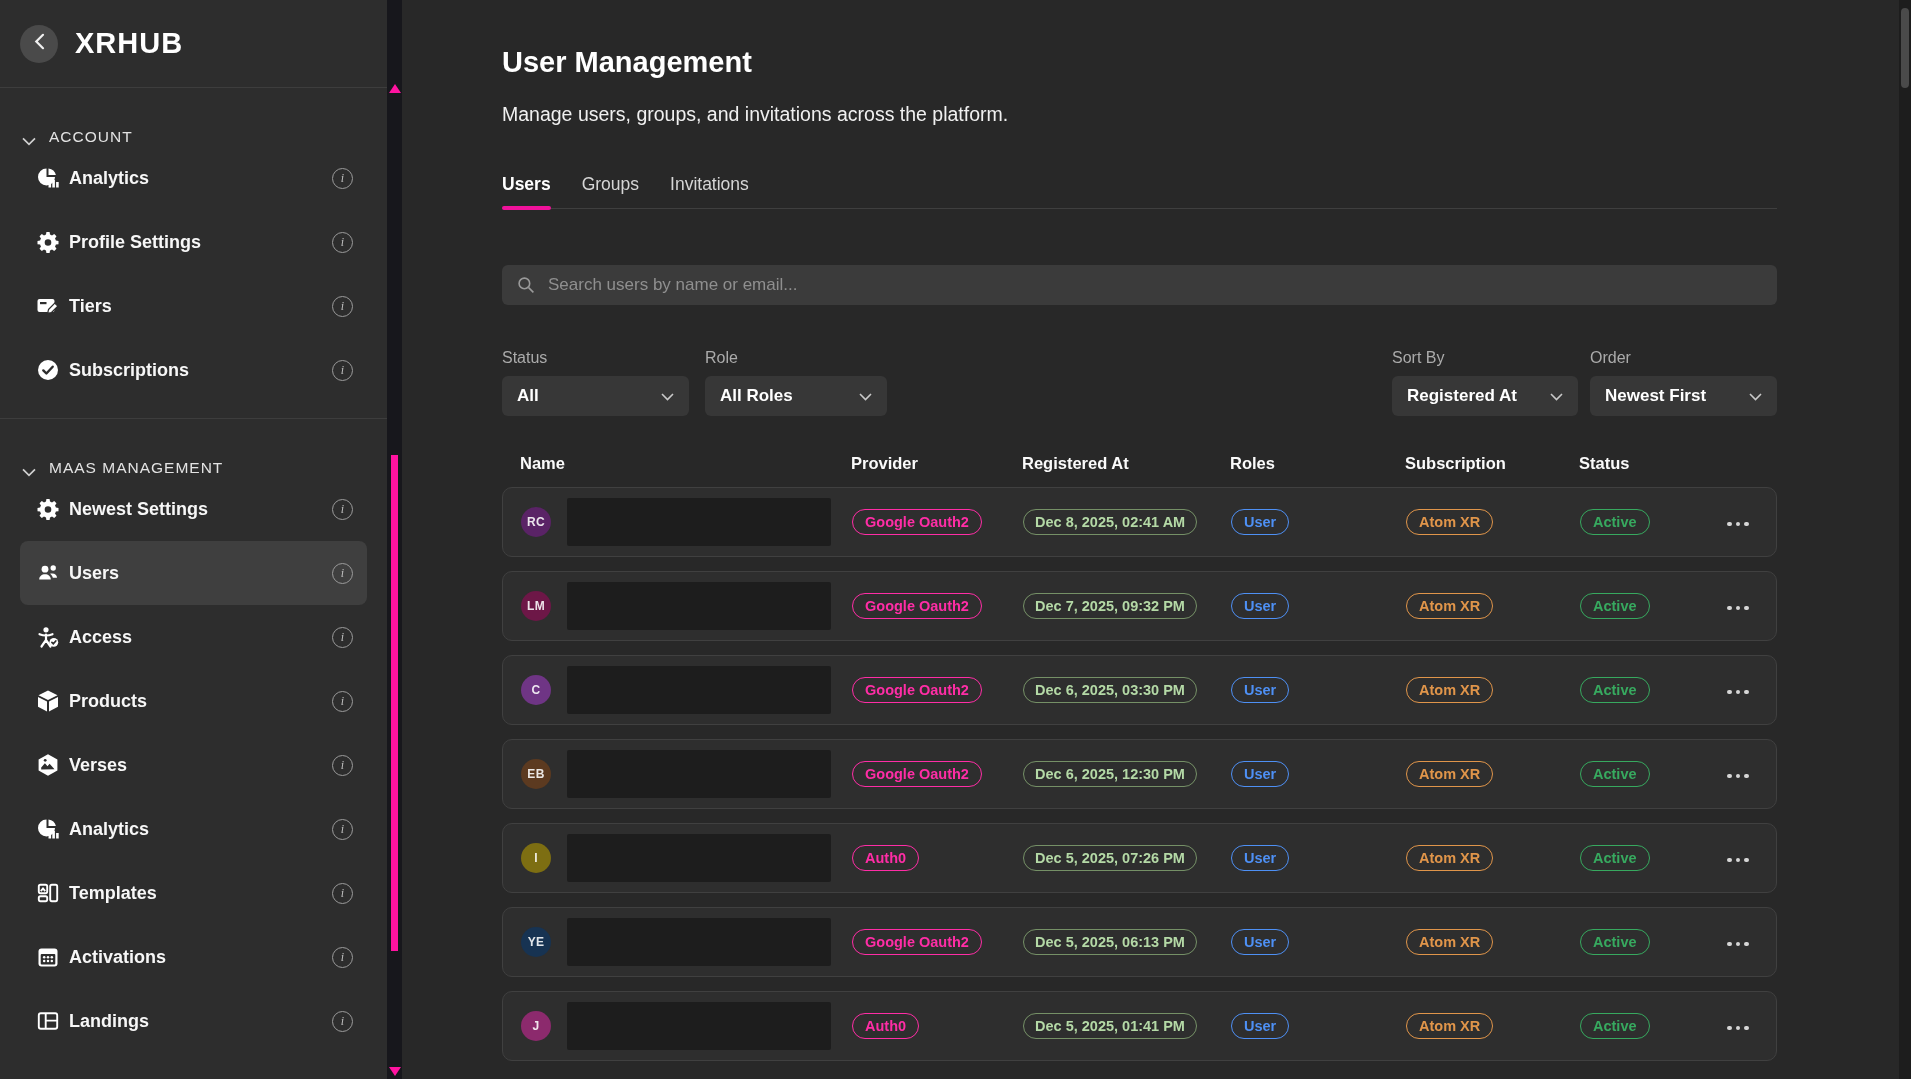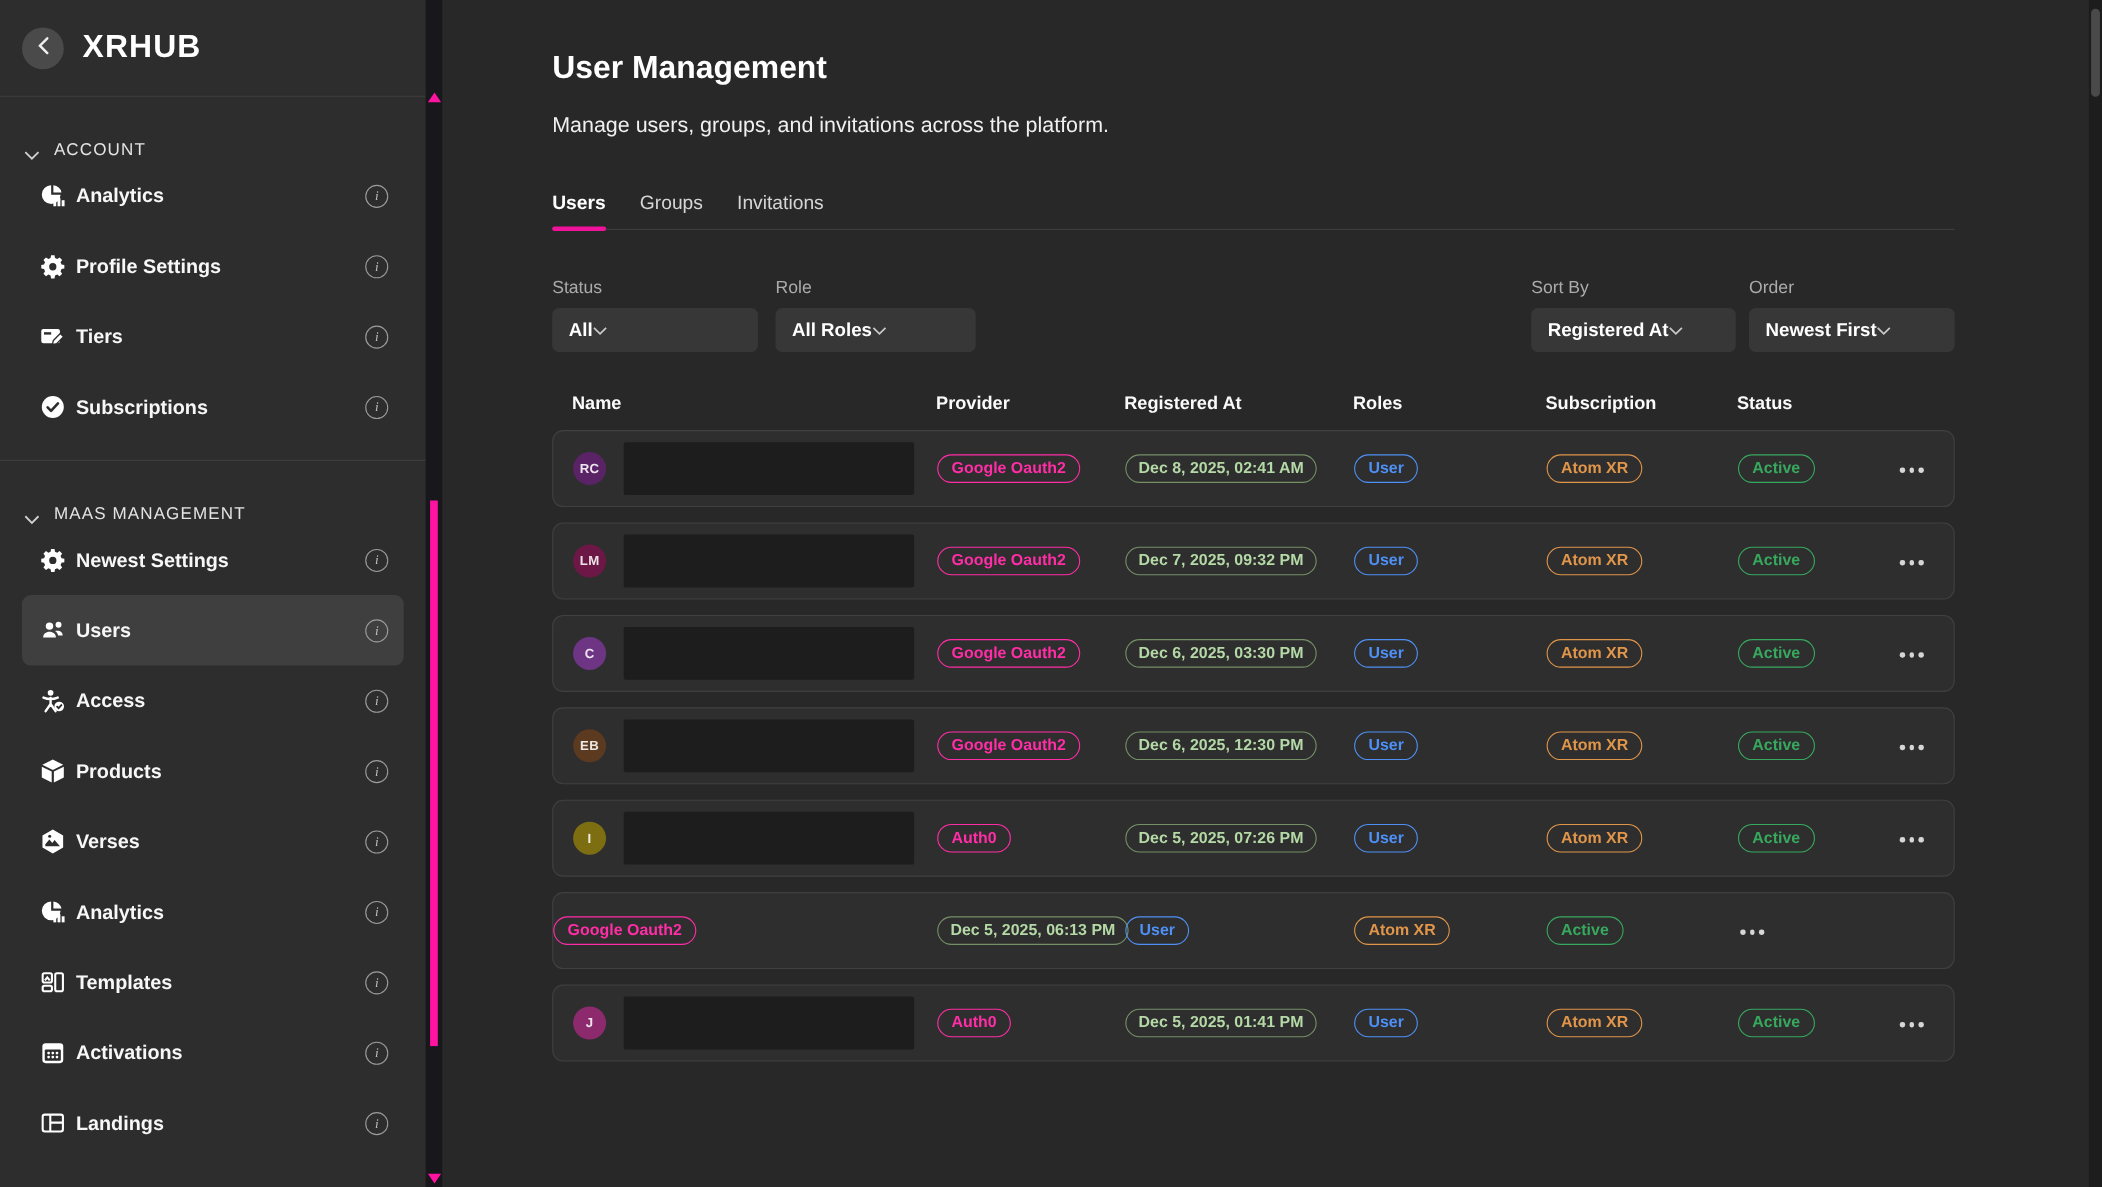--- a/index.html
+++ b/index.html
@@ -39,21 +39,21 @@
   .tabbar { display:flex; gap:31px; margin-top:48px; border-bottom:1px solid #3f3f3f; }
   .tab { padding-bottom:13px; font-size:17.5px; color:#d6d6d6; position:relative; cursor:pointer; }
   .tab.active { font-weight:bold; color:#fff; }
   .tab.active::after { content:""; position:absolute; left:0; right:0; bottom:-2px; height:4px; background:var(--accent,#f0129b); border-radius:2px; }
   .searchbar { margin-top:56px; height:40px; background:#3b3b3b; border-radius:6px; display:flex; align-items:center; padding:0 15px; gap:11px; }
   .searchbar input { flex:1; background:transparent; border:none; outline:none; color:#ddd; font-size:17px; font-family:inherit; }
   .searchbar input::placeholder { color:#8f8f8f; }
   .filters { display:flex; justify-content:space-between; margin-top:44px; }
   .filter-group { display:flex; gap:16px; }
   .filter-label { font-size:16px; color:#ababab; margin-bottom:9px; }
-  .select { height:40px; background:#373737; border-radius:6px; display:flex; align-items:center; padding:0 15px; font-size:17px; font-weight:bold; cursor:pointer; }
+  .select { height:40px; background:#373737; border-radius:6px; display:flex; align-items:center; justify-content:space-between; padding:0 15px; font-size:17px; font-weight:bold; cursor:pointer; }
   .w-status{width:187px;} .w-role{width:182px;} .w-sort{width:186px;} .w-order{width:187px;}
   
   .grid { display:grid; grid-template-columns:349px 171px 208px 175px 174px 145px 1fr; align-items:center; }
   .thead { margin:38px 0 11px 0; font-size:16.5px; font-weight:bold; color:#fafafa; }
   .thead .hname { padding-left:18px; }
   .trow { height:70px; background:#2e2e2e; border:1px solid #404040; border-radius:10px; margin-top:14px; }
   .name-cell { display:flex; align-items:center; padding-left:18px; }
   .avatar { width:30px; height:30px; border-radius:50%; display:flex; align-items:center; justify-content:center;
     font-size:12px; font-weight:bold; color:rgba(255,255,255,0.88); letter-spacing:0.3px; flex:0 0 30px; }
   .redacted { margin-left:16px; width:264px; height:48px; background:#1d1d1d; border-radius:2px; }
@@ -283,20 +283,29 @@
 <main class="main">
   <h1 class="page-title">User Management</h1>
   <div class="page-subtitle">Manage users, groups, and invitations across the platform.</div>
 
   <div class="tabbar">
     <div class="tab active">Users</div>
     <div class="tab">Groups</div>
     <div class="tab">Invitations</div>
   </div>
 
+  <div class="searchbar">
+    <span style="display:inline-flex;">
+      <svg width="18" height="18" viewBox="0 0 18 18" fill="none" stroke="#9a9a9a" stroke-width="1.6">
+          <circle cx="7.4" cy="7.4" r="5.3"></circle>
+          <path d="M11.6 11.6L16.4 16.4"></path>
+        </svg>
+    </span>
+    <input type="text" placeholder="Search users by name or email..." style="">
+  </div>
 
   <div class="filters">
     <div class="filter-group">
       <div>
         <div class="filter-label">Status</div>
         <div class="select w-status">
           <span>All</span>
           <span><svg width="13" height="8" viewBox="0 0 13 8" fill="none" stroke="#c9c9c9" stroke-width="1.6">
                 <path d="M1 1l5.5 5.5L12 1"></path>
               </svg></span>
@@ -424,20 +433,24 @@
     <div><span class="pill pill-sub">Atom XR</span></div>
     <div><span class="pill pill-status">Active</span></div>
     <div><span class="dots">
             <i></i>
             <i></i>
             <i></i>
           </span></div>
   </div>
 
   <div class="grid trow">
+    <div class="name-cell">
+      <span class="avatar" style="background: rgb(23, 51, 82);">YE</span>
+      <span class="redacted"></span>
+    </div>
     <div><span class="pill pill-provider">Google Oauth2</span></div>
     <div><span class="pill pill-date">Dec 5, 2025, 06:13 PM</span></div>
     <div><span class="pill pill-role">User</span></div>
     <div><span class="pill pill-sub">Atom XR</span></div>
     <div><span class="pill pill-status">Active</span></div>
     <div><span class="dots">
             <i></i>
             <i></i>
             <i></i>
           </span></div>

